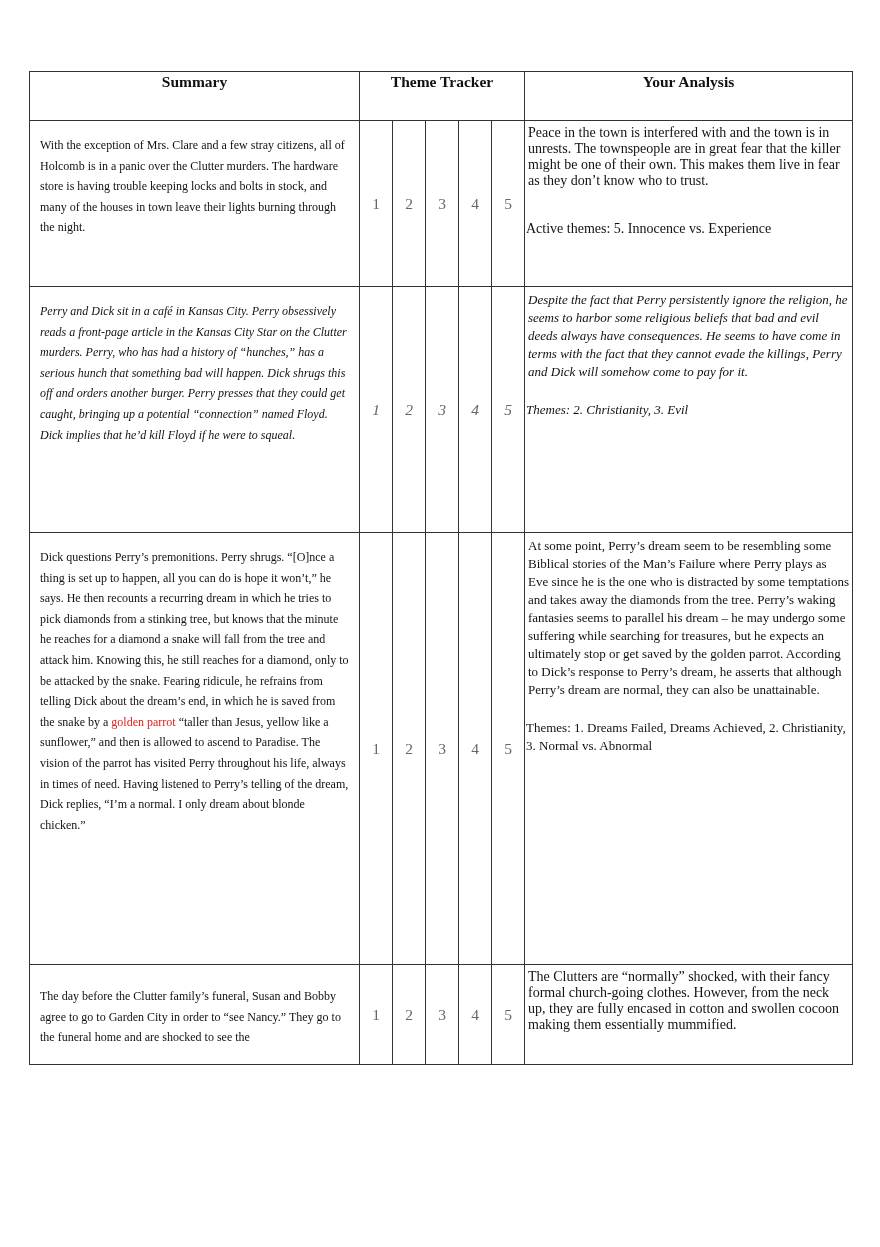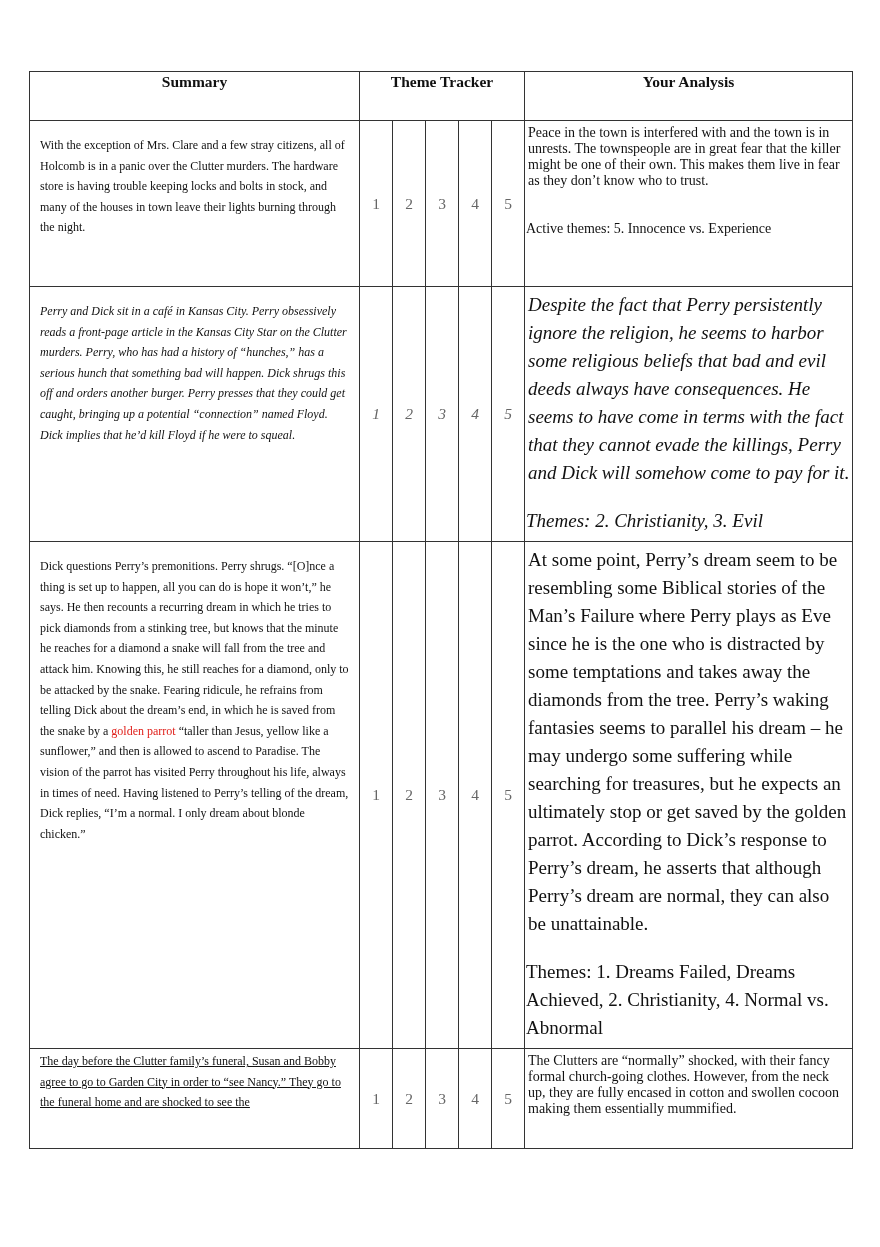--- a/index.html
+++ b/index.html
@@ -7,30 +7,30 @@
   .page { position: absolute; left: 29px; top: 71px; width: 823px; }
   table.tracker { border-collapse: collapse; width: 823px; table-layout: fixed; }
   table.tracker td, table.tracker th { border: 1.3px solid #333; vertical-align: top; }
   th.hdr { height: 46px; font-weight: bold; font-size: 15.5px; text-align: center; vertical-align: middle; }
   col.c-sum { width: 330px; }
   col.c-num { width: 33px; }
   col.c-ana { width: 328px; }
   td.summary { font-size: 12px; line-height: 20.6px; padding: 14px 8px 6px 10px; }
   td.num { text-align: center; vertical-align: middle !important; font-size: 15.5px; color: #666; padding: 0; }
   td.num.light { border-left-color: #999; }
-  td.analysis { font-size: 19px; line-height: 28px; padding: 4px 2px 6px 3px; }
+  td.analysis { font-size: 13px; line-height: 18px; padding: 4px 2px 6px 3px; }
   td.analysis.small { font-size: 14px; line-height: 16px; margin-top: 45px; }
   .themes { margin-top: 20px; margin-left: -2px; }
   .themes.far { margin-top: 32px; }
   .red { color: #e0201b; }
   .r1 { height: 166px; }
   .r2 { height: 246px; font-style: italic; }
   .r3 { height: 432px; }
   .r4 { height: 100px; }
-  td.summary.r4p { padding-top: 2px; text-decoration: underline; }
+  td.summary.r4p { padding-top: 21px; }
 </style>
 </head>
 <body>
 
 <div class="page">
   <table class="tracker">
     <colgroup>
       <col class="c-sum">
         <col class="c-num">
         <col class="c-num">
@@ -76,21 +76,21 @@
 
       <tr class="r3">
         <td class="summary"><span>Dick questions Perry’s premonitions. Perry shrugs. “[O]nce a thing is set up to happen, all you can do is hope it won’t,” he says. He then recounts a recurring dream in which he tries to pick diamonds from a stinking tree, but knows that the minute he reaches for a diamond a snake will fall from the tree and attack him. Knowing this, he still reaches for a diamond, only to be attacked by the snake. Fearing ridicule, he refrains from telling Dick about the dream’s end, in which he is saved from the snake by a </span><span class="red">golden parrot</span><span> “taller than Jesus, yellow like a sunflower,” and then is allowed to ascend to Paradise. The vision of the parrot has visited Perry throughout his life, always in times of need. Having listened to Perry’s telling of the dream, Dick replies, “I’m a normal. I only dream about blonde chicken.”</span></td>
         <td class="num">1</td>
         <td class="num light">2</td>
         <td class="num">3</td>
         <td class="num">4</td>
         <td class="num light">5</td>
         <td class="analysis">
           <div>At some point, Perry’s dream seem to be resembling some Biblical stories of the Man’s Failure where Perry plays as Eve since he is the one who is distracted by some temptations and takes away the diamonds from the tree. Perry’s waking fantasies seems to parallel his dream – he may undergo some suffering while searching for treasures, but he expects an ultimately stop or get saved by the golden parrot. According to Dick’s response to Perry’s dream, he asserts that although Perry’s dream are normal, they can also be unattainable.</div>
-          <div class="themes">Themes: 1. Dreams Failed, Dreams Achieved, 2. Christianity, 4. Normal vs. Abnormal</div>
+          <div class="themes">Themes: 1. Dreams Failed, Dreams Achieved, 2. Christianity, 3. Normal vs. Abnormal</div>
         </td>
       </tr>
 
       <tr class="r4">
         <td class="summary r4p">The day before the Clutter family’s funeral, Susan and Bobby agree to go to Garden City in order to “see Nancy.” They go to the funeral home and are shocked to see the</td>
         <td class="num">1</td>
         <td class="num light">2</td>
         <td class="num">3</td>
         <td class="num">4</td>
         <td class="num light">5</td>

